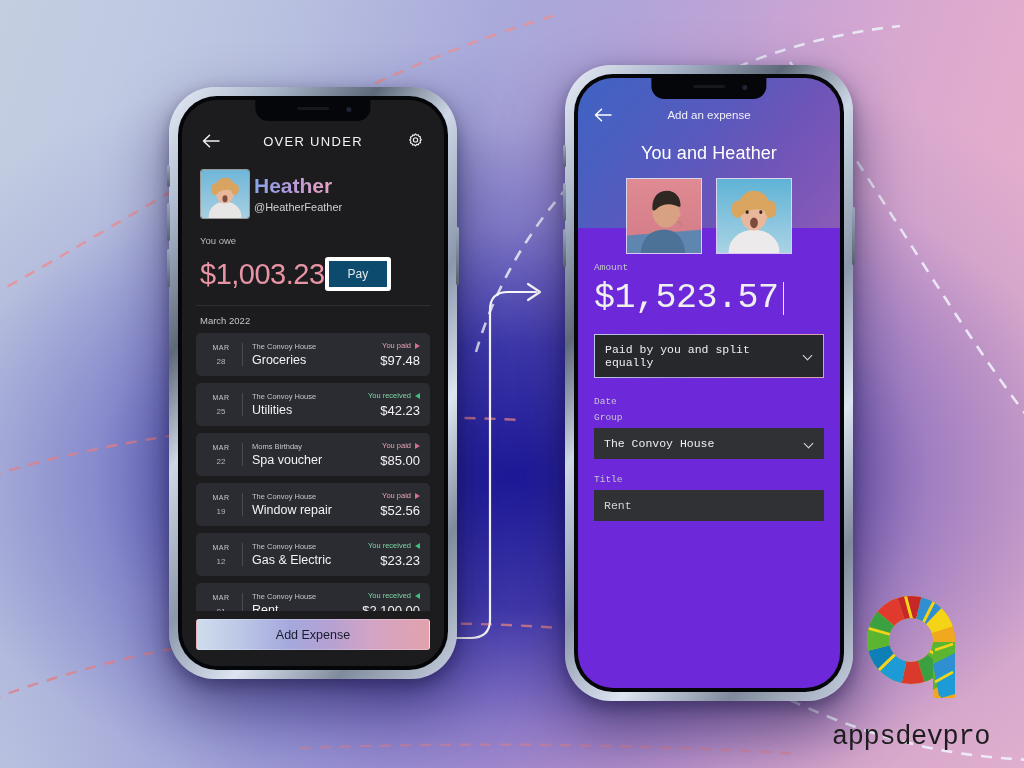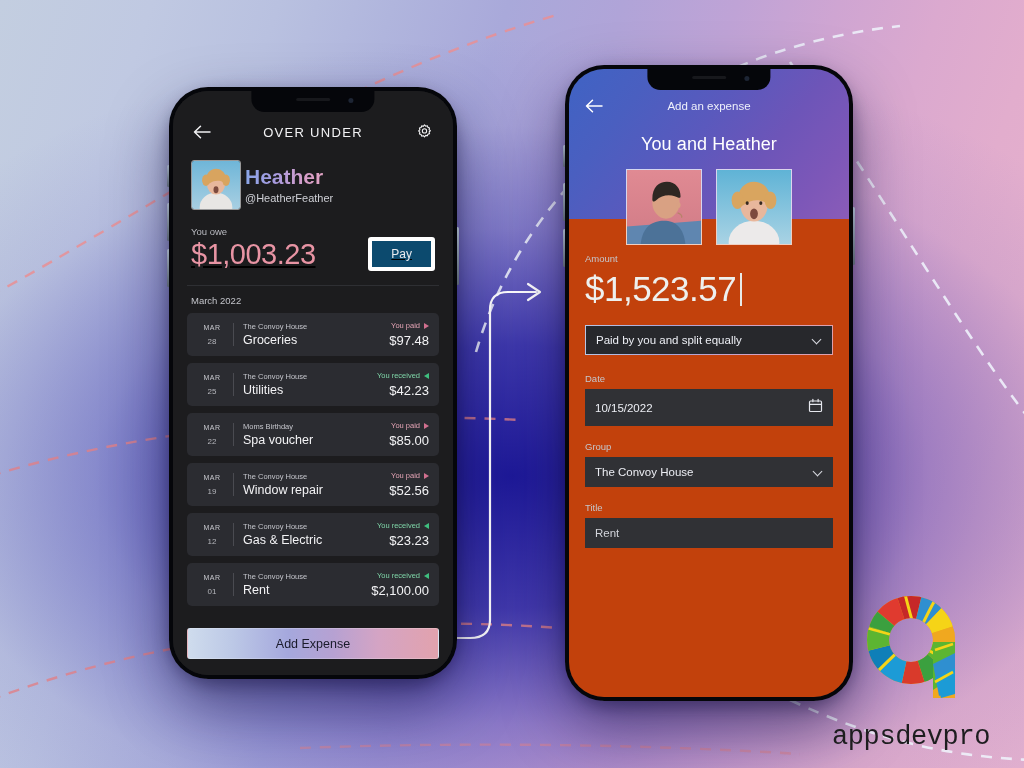--- a/index.html
+++ b/index.html
@@ -29,21 +29,21 @@
         #e2adcd 82%,
         #e5b0cd 90%,
         #e3b1cf 100%);
   }
   #bgsvg { position:absolute; inset:0; width:1024px; height:768px; pointer-events:none; }
 
   
   .phone {
     position: absolute;
     border-radius: 46px;
-    padding: 0;
+    padding: 9px;
     background: linear-gradient(128deg,#e9eef7 0%, #aab6cb 14%, #5d6878 28%, #cdd7e6 40%, #8b97ab 56%, #dde5f1 70%, #7f8a9c 84%, #c7d1e0 100%);
     box-shadow: 0 26px 58px rgba(18,12,60,0.50), 0 6px 16px rgba(10,6,40,0.35);
   }
   .phone-inner {
     position: relative;
     width: 100%; height: 100%;
     border-radius: 39px;
     background: #05060a;
     padding: 4px;
     overflow: hidden;
@@ -106,21 +106,21 @@
   }
   .avatar svg { display:block; width:100%; height:100%; }
   .p1-name {
     font-size:21px; font-weight:bold; line-height:1.05;
     background: linear-gradient(92deg,#8aa6e8 0%, #a79ade 35%, #d79ec9 68%, #e9a6c2 100%);
     -webkit-background-clip:text; background-clip:text; color:transparent;
   }
   .p1-handle { font-size:11px; color:#cfd0d6; margin-top:3px; }
 
   .p1-owe-label { font-size:9.5px; color:#b9bac0; margin-top:16px; padding:0 4px; }
-  .p1-owe-row { display:flex; align-items:center; justify-content:space-between; margin-top:0; padding:0 4px;text-decoration:underline; }
+  .p1-owe-row { display:flex; align-items:center; margin-top:11px; padding:0 4px; }
   .p1-amount { font-size:29px; color:#e894a4; letter-spacing:-0.5px; }
   .pay-btn {
     border:4px solid #ffffff; border-radius:3px;
     background:#0c4a6e; color:#e9eaee;
     font-size:12px; padding:6px 19px; cursor:pointer;
     font-family:inherit;
   }
   .p1-divider { height:1px; background:#2e2f33; margin:14px 0 0 0; }
   .p1-month { font-size:9.5px; color:#c3c4ca; padding: 9px 4px 7px 4px; }
 
@@ -175,21 +175,21 @@
     font-size:11.5px; color:#eef0fb;
   }
   .p2-heading { text-align:center; font-size:18px; color:#ffffff; margin-top:15px; letter-spacing:0.1px; }
   .p2-avatars { display:flex; justify-content:center; gap:14px; margin-top:14px; }
   .p2-ava {
     width:76px; height:76px; overflow:hidden;
     border:1px solid rgba(255,255,255,0.75);
   }
   .p2-ava svg { display:block; width:100%; height:100%; }
 
-  .p2-form { flex:1 1 auto; padding: 34px 16px 0 16px; background:#c2410c; }
+  .p2-form { flex:1 1 auto; padding: 34px 16px 0 16px; background:#6d28d9;font-family:Liberation Mono, monospace; }
   .f-label { font-size:9.5px; color:#c5c6cc; margin-bottom:5px; }
   .f-amount {
     font-size:35px; color:#eef0ee; letter-spacing:-0.5px;
     display:flex; align-items:center; margin: 2px 0 16px 0;
   }
   .caret {
     display:inline-block; width:1.5px; height:33px;
     background:#e8eae8; margin-left:4px;
   }
   .f-select-hi {
@@ -486,30 +486,20 @@
             <span>$1,523.57</span>
             <span class="caret"></span>
           </div>
 
           <div class="f-select-hi">
             <span class="val">Paid by you and split equally</span>
             <span class="chev"></span>
           </div>
 
           <div class="f-label">Date</div>
-          <div class="f-field">
-            <span class="val">10/15/2022</span>
-            <span>
-              <svg width="15" height="15" viewBox="0 0 20 20">
-                <rect x="2" y="4" width="16" height="14" rx="1.5" fill="none" stroke="#e6e8ee" stroke-width="1.6"></rect>
-                <path d="M2 8.5 H18" stroke="#e6e8ee" stroke-width="1.6"></path>
-                <path d="M6.5 1.8 V5 M13.5 1.8 V5" stroke="#e6e8ee" stroke-width="1.6" stroke-linecap="round"></path>
-              </svg>
-            </span>
-          </div>
 
           <div class="f-label">Group</div>
           <div class="f-field">
             <span class="val">The Convoy House</span>
             <span class="chev"></span>
           </div>
 
           <div class="f-label">Title</div>
           <div class="f-field readonly">
             <span class="val">Rent</span>

